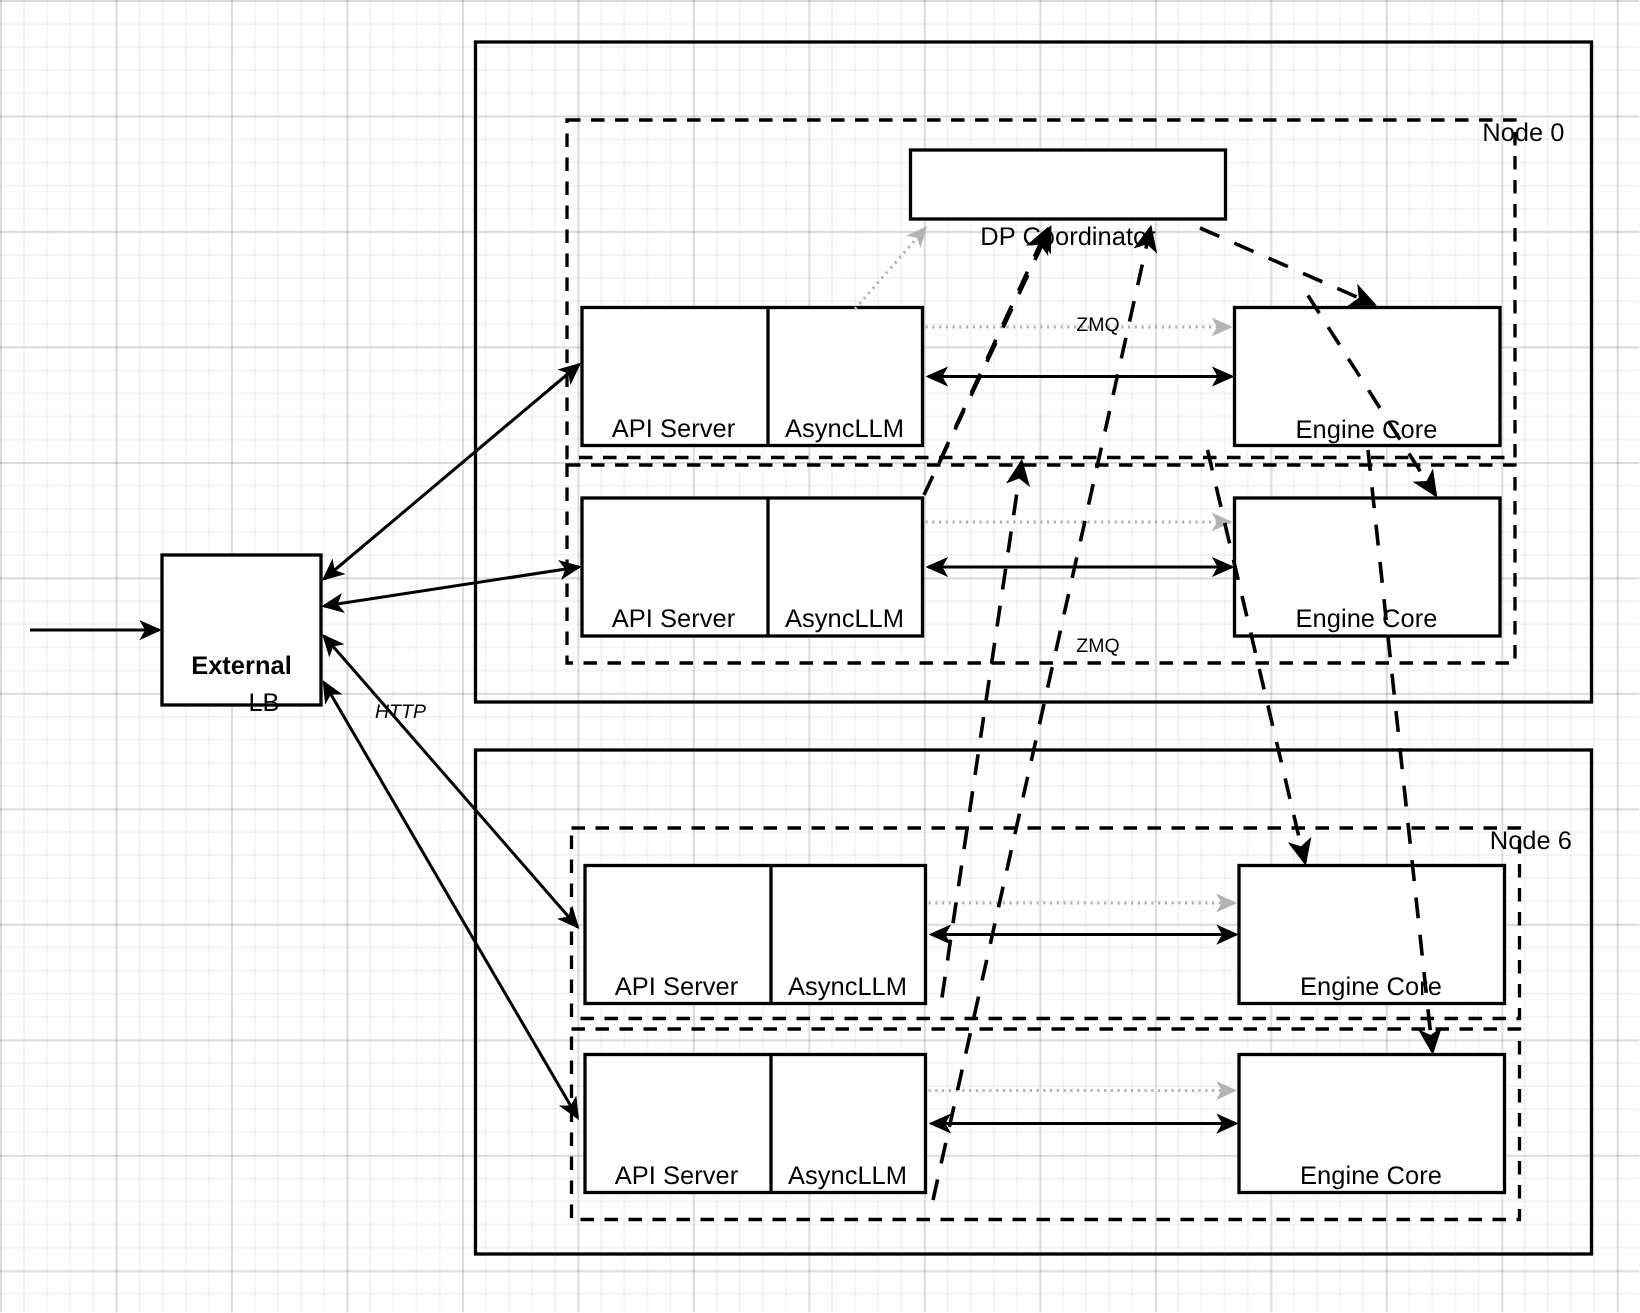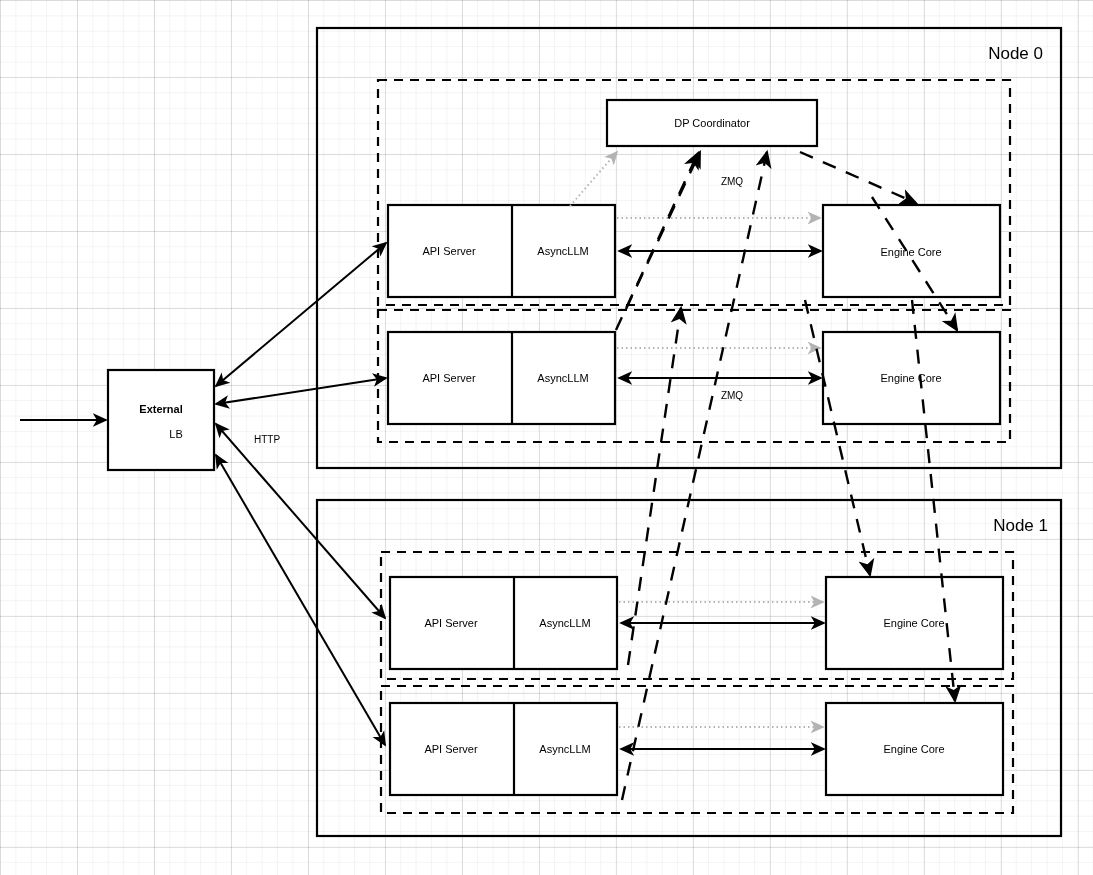--- a/index.html
+++ b/index.html
@@ -37,32 +37,33 @@
   }
   .svg-boxes { z-index: 2; }
   .svg-arrows { z-index: 3; }
   .labels { position: absolute; left:0; top:0; width:1093px; height:875px; z-index: 4; pointer-events:none;}
   .lbl {
     position: absolute;
     font-family: "Liberation Sans", sans-serif;
     color: #000000;
     white-space: nowrap;
     line-height: 1.15;
+    margin-top: 35px;
   }
   .lbl-box {
-    font-size: 11px;
+    font-size: 17px;
     text-align: center;
     transform: translate(-50%, -50%);
   }
   .lbl-node {
     font-size: 17px;
     transform: translate(-100%, -50%);
   }
   .lbl-small {
-    font-size: 10px;
+    font-size: 13px;
     transform: translate(-50%, -50%);
   }
   .outer-node {
     fill: none;
     stroke: #000000;
     stroke-width: 2.2;
   }
   .dash-group {
     fill: none;
     stroke: #000000;
@@ -186,28 +187,28 @@
     <line class="arr-dashed" x1="872" y1="197" x2="957" y2="330" marker-end="url(#ah-blk-s)"></line>
 
     <line class="arr-dashed" x1="805" y1="300" x2="870" y2="575" marker-end="url(#ah-blk-s)"></line>
 
     <line class="arr-dashed" x1="912" y1="300" x2="955" y2="701" marker-end="url(#ah-blk-s)"></line>
   </svg>
 
   <div class="labels">
 
     <div class="lbl lbl-node" style="left:1043px; top:54px;">Node 0</div>
-    <div class="lbl lbl-node" style="left:1048px; top:526px;">Node 1</div>
+    <div class="lbl lbl-node" style="left:1048px; top:526px;">Node 6</div>
 
     <div class="lbl lbl-box" style="left:712px; top:123px;">DP Coordinator</div>
 
     <div class="lbl lbl-box" style="left:161px; top:409px;font-weight:bold;">External</div>
     <div class="lbl lbl-box" style="left:176px; top:434px;">LB</div>
 
-    <div class="lbl lbl-small" style="left:267px; top:440px;">HTTP</div>
+    <div class="lbl lbl-small" style="left:267px; top:440px;font-style:italic;">HTTP</div>
     <div class="lbl lbl-small" style="left:732px; top:182px;">ZMQ</div>
     <div class="lbl lbl-small" style="left:732px; top:396px;">ZMQ</div>
 
     <div class="lbl lbl-box" style="left:449px; top:251px;">API Server</div>
     <div class="lbl lbl-box" style="left:563px; top:251px;">AsyncLLM</div>
     <div class="lbl lbl-box" style="left:911px; top:252px;">Engine Core</div>
 
     <div class="lbl lbl-box" style="left:449px; top:378px;">API Server</div>
     <div class="lbl lbl-box" style="left:563px; top:378px;">AsyncLLM</div>
     <div class="lbl lbl-box" style="left:911px; top:378px;">Engine Core</div>

